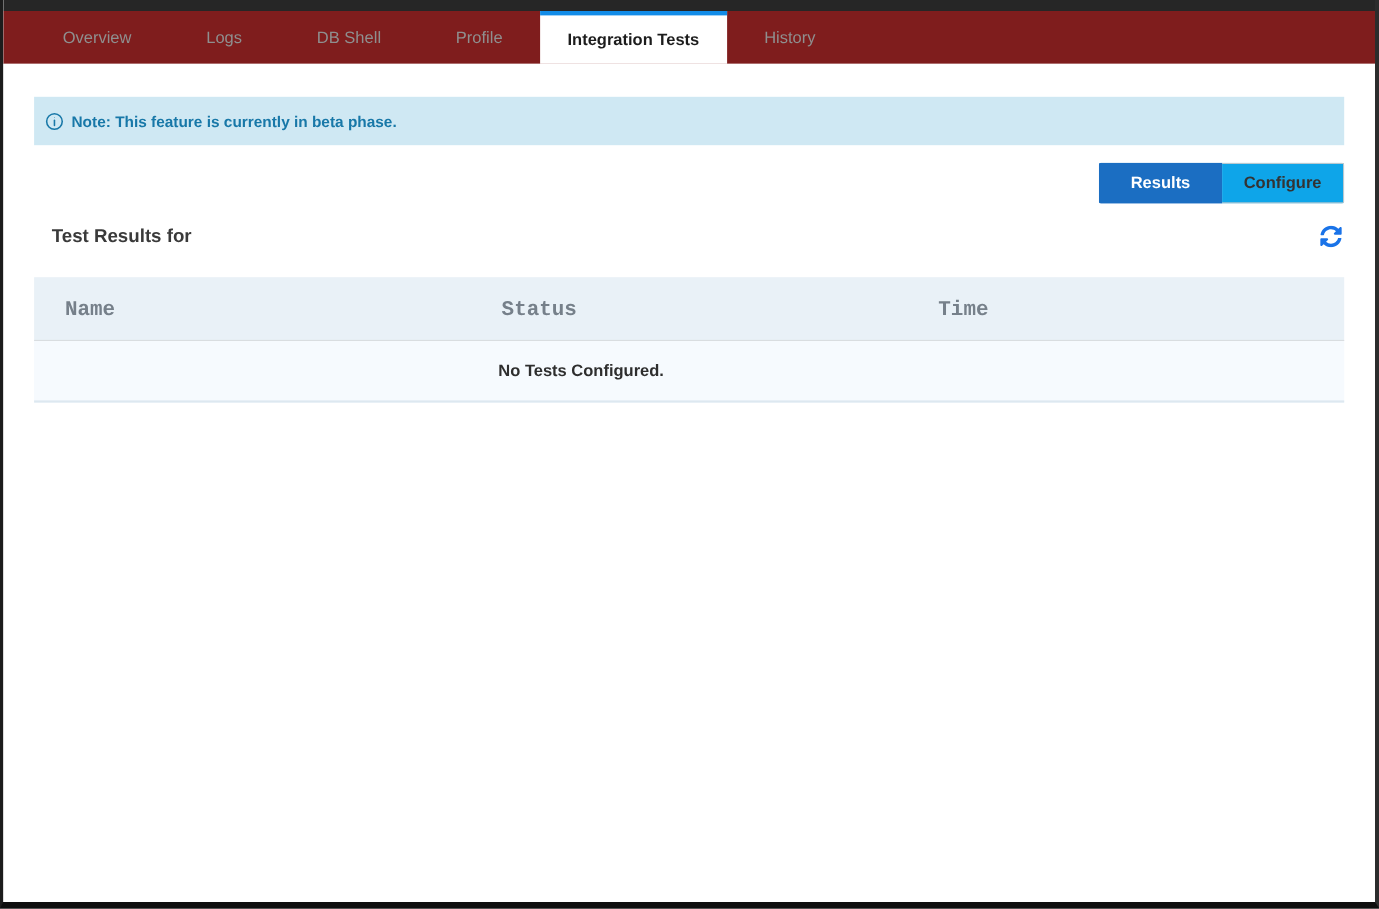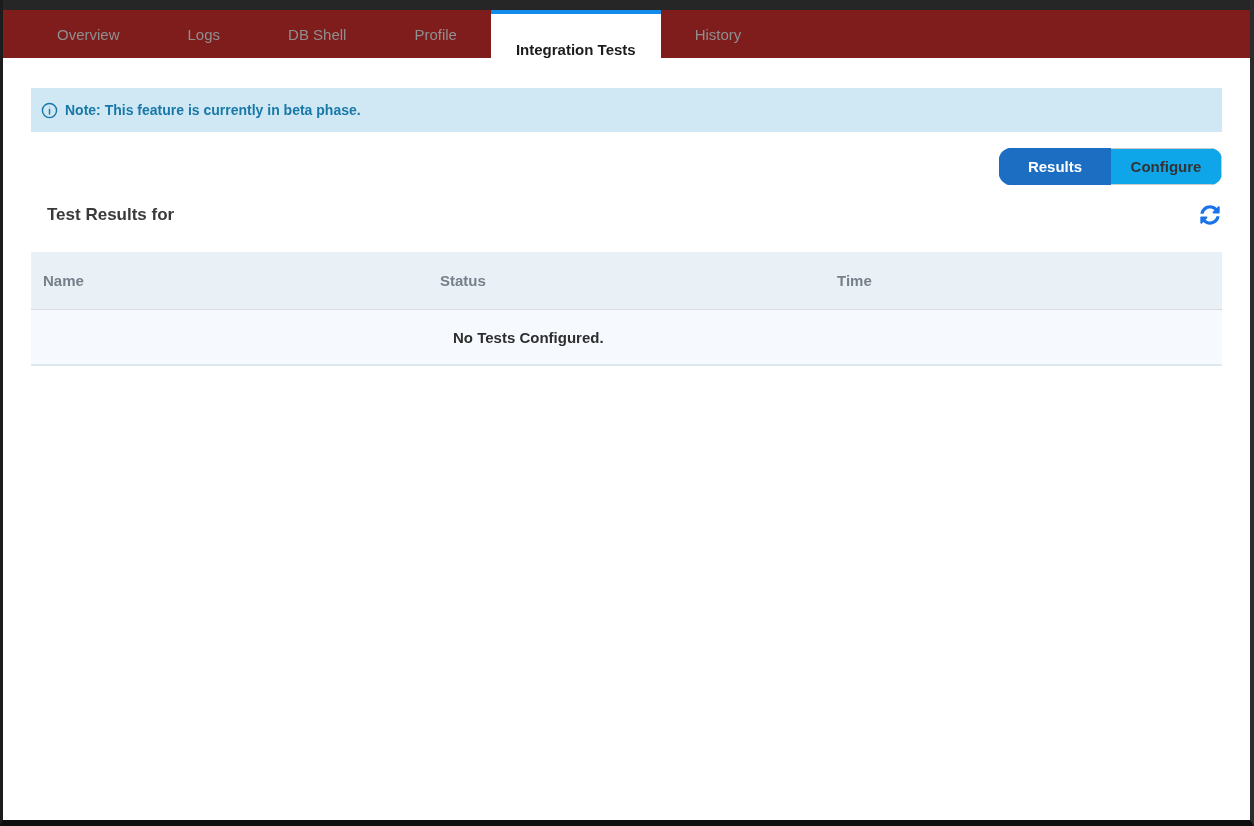--- a/index.html
+++ b/index.html
@@ -10,46 +10,46 @@
     display:flex;flex-direction:column;overflow:hidden;
   }
   .top-strip{height:10px;background:#262626;flex:none;}
   .tab-bar{height:48px;background:#7f1d1d;display:flex;align-items:stretch;padding-left:20px;flex:none;}
   .tab{
     display:flex;align-items:center;padding:0 34px;color:#8f8f8f;font-size:15px;
     cursor:pointer;box-sizing:border-box;white-space:nowrap;
   }
   .tab.active{
     background:#fff;color:#1c1c1c;font-weight:700;
-    border-top:4px solid var(--accent,#128ce8);padding:0 25px;align-items:flex-end;
+    border-top:4px solid var(--accent,#128ce8);padding:0 25px;
   }
   .content{flex:1;background:#fff;}
   .note-banner{
     margin:30px 28px 0;height:44px;background:var(--banner_bg,#cfe8f3);
     display:flex;align-items:center;gap:7px;padding:0 10px;box-sizing:border-box;
     color:var(--banner_fg,#1878a8);font-size:14px;font-weight:700;
   }
   .note-banner svg{flex:none;display:block;}
   .toggle-row{margin:16px 28px 0;display:flex;justify-content:flex-end;}
-  .btn-group{display:flex;border-radius:12px;overflow:hidden;}
+  .btn-group{display:flex;border-radius:2px;overflow:hidden;}
   .btn{
     font-family:inherit;font-size:15px;font-weight:700;height:37px;box-sizing:border-box;
     display:flex;align-items:center;justify-content:center;cursor:pointer;
   }
   .btn.primary{background:var(--btn_blue,#1b6ec2);color:#fff;border:1px solid var(--btn_blue,#1b6ec2);width:112px;}
   .btn.secondary{background:#0ea5e9;color:#333;border:1px solid #ccc;border-left:none;width:111px;}
   .heading-row{margin:15px 28px 0;display:flex;justify-content:space-between;align-items:center;height:30px;}
   .page-heading{font-size:17px;font-weight:700;color:#3a3a3a;margin:16px;}
   .refresh-btn{background:none;border:none;padding:2px;cursor:pointer;display:flex;align-items:center;}
   .results-table{margin:22px 28px 0;}
   .t-header{
     display:grid;grid-template-columns:1fr 1fr 1fr;background:#e9f1f7;height:57px;
     align-items:center;border-bottom:1px solid #d9dde0;
   }
-  .t-header .cell{color:#76808a;font-size:15px;font-weight:700;padding-left:12px;}
+  .t-header .cell{color:#76808a;font-size:19px;font-weight:700;padding-left:28px;font-family:Liberation Mono, monospace;}
   .t-row{
     display:grid;grid-template-columns:1fr 1fr 1fr;background:#f6fafe;height:54px;
     align-items:center;border-bottom:2px solid #dde8f0;
   }
   .empty-msg{grid-column:2;color:#2e2e2e;font-size:15px;font-weight:700;padding-left:25px;}
 </style>
 </head>
 <body>
 
 <div class="window">

